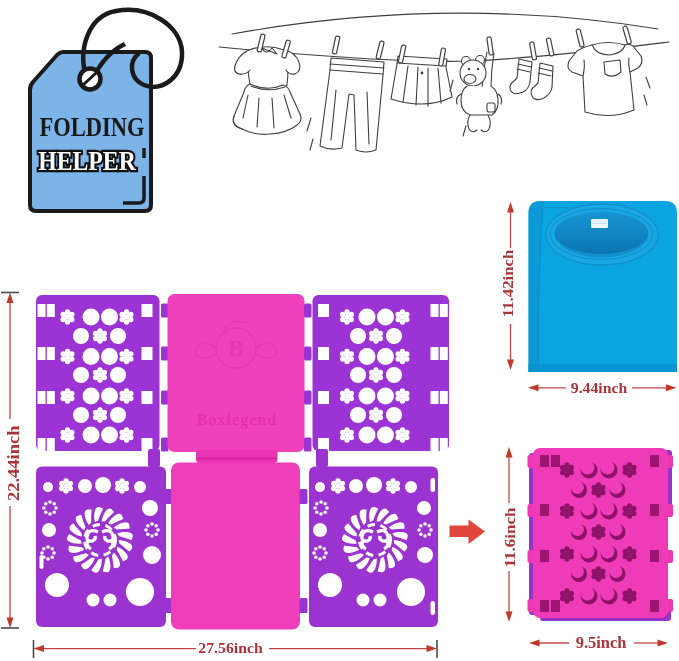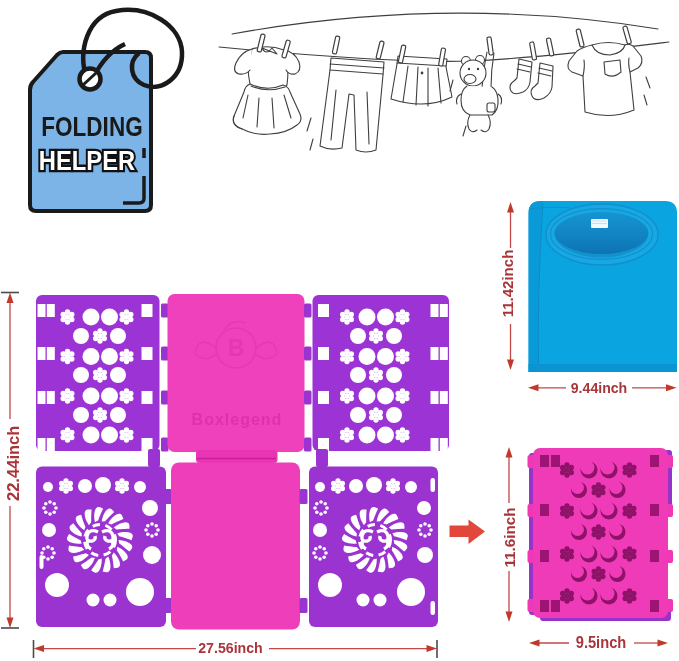--- a/index.html
+++ b/index.html
@@ -1,16 +1,16 @@
 <!DOCTYPE html>
 <html><head>
 <meta charset="utf-8">
 <style>
   html,body{margin:0;padding:0;background:#fff;}
-  #canvas{position:relative;width:679px;height:661px;font-family:Liberation Sans, sans-serif;}
+  #canvas{position:relative;width:679px;height:661px;font-family:Liberation Serif, serif;}
   svg{display:block;}
 </style>
 </head>
 <body>
 <div id="canvas">
 <svg width="679" height="661" viewBox="0 0 679 661" xmlns="http://www.w3.org/2000/svg">
 <defs>
 
   <g id="flw">
     <circle cx="0" cy="-5" r="2.7"></circle>

